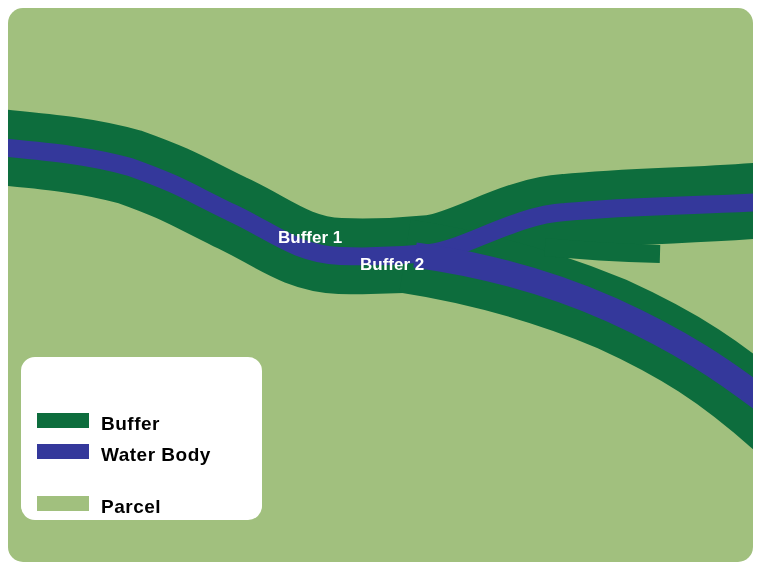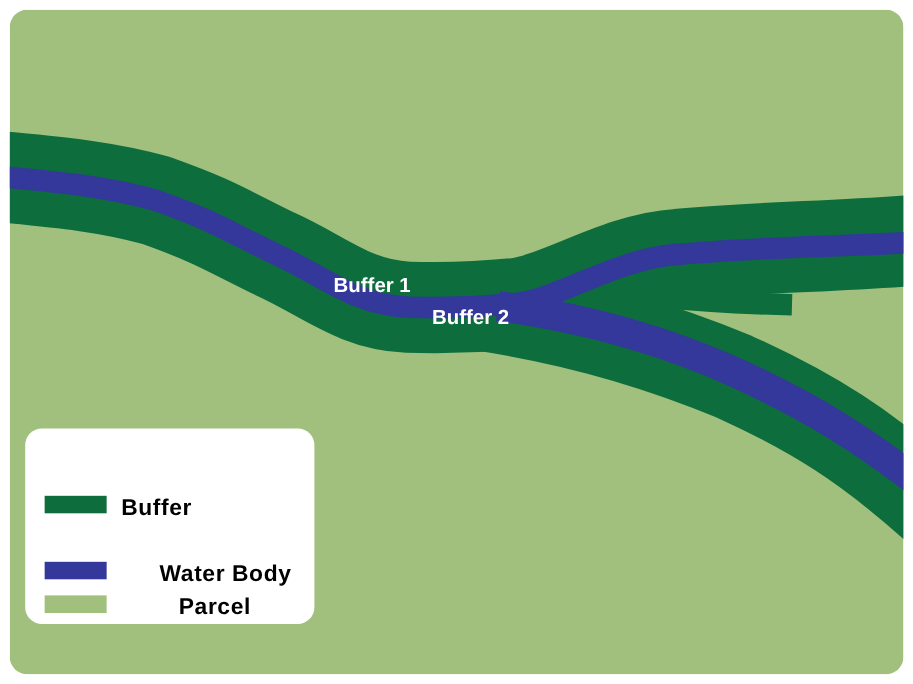--- a/index.html
+++ b/index.html
@@ -54,22 +54,22 @@
   }
   .legend-item {
     position: absolute;
     left: 16px;
     height: 20px;
     display: flex;
     align-items: flex-start;
     margin-top: 31px;
   }
   .legend-item.r0 { top: 25px; }
-  .legend-item.r1 { top: 80px; gap: 32px; }
-  .legend-item.r2 { top: 108px; gap: 48px; }
+  .legend-item.r1 { top: 56px; }
+  .legend-item.r2 { top: 108px; }
   .legend-swatch {
     width: 52px;
     height: 15px;
     display: block;
     flex: 0 0 auto;
   }
   .legend-label {
     margin-left: 12px;
     color: #000000;
     font-size: 19px;

